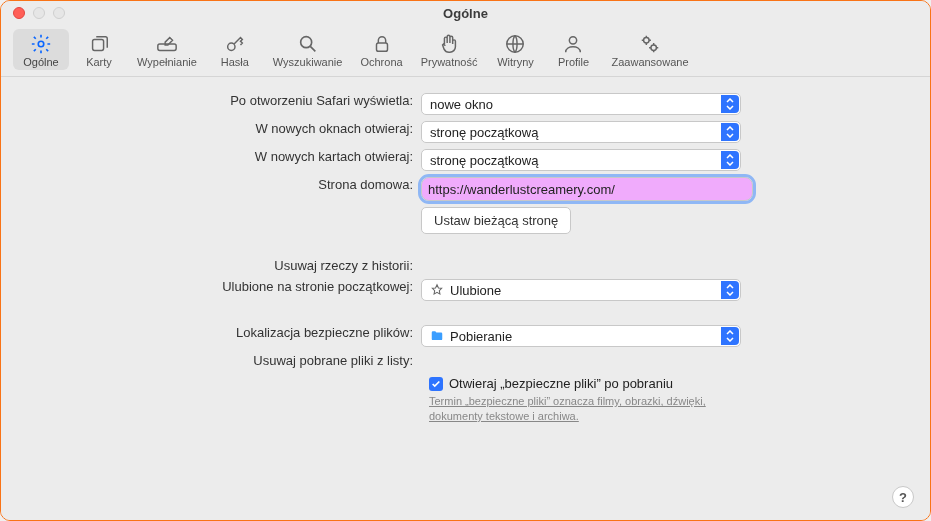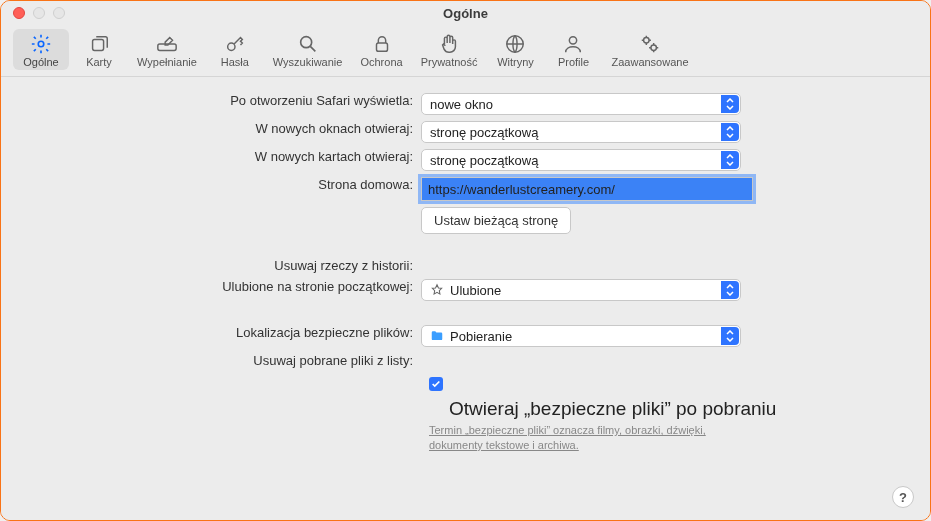--- a/index.html
+++ b/index.html
@@ -107,23 +107,23 @@
   right: 1px; top: 1px; bottom:1px;
   width: 18px;
   background: #2e74ff;
   border-radius: 0 4px 4px 0;
   display: flex; align-items:center; justify-content:center;
 }
 .select .chev svg { width:10px; height:12px; }
 .textinput {
   width: 357px;
   height: 24px;
-  background: #3b82f6;
+  background: #f0abfc;
   border: 1px solid #c8c8c8;
-  border-radius: 0;
+  border-radius: 8px;
   padding: 0 6px;
   font-size: 13px;
   color: #222;
   outline: 3px solid #8fb7f5;
   outline-offset: 0;
 }
 .button {
   height: 27px;
   padding: 0 12px;
   background: #fff;
@@ -133,21 +133,21 @@
   display:inline-flex; align-items:center;
 }
 .section-gap { height: 18px; }
 .checkbox-row { display:flex; align-items:flex-start; margin-left:388px; margin-top:8px; }
 .cb {
   width:14px; height:14px; border-radius:3px;
   background:#2e74ff; display:flex; align-items:center; justify-content:center;
   margin-right:6px; margin-top:1px;
 }
 .cb svg { width:10px; height:10px; }
-.cb-text { font-size:19px; color:#222;margin-top:22px; }
+.cb-text { font-size:13px; color:#222; }
 .cb-desc { font-size:11px; color:#888; margin-left:388px; margin-top:3px; max-width:320px; line-height:1.35;text-decoration:underline; }
 .help-btn {
   position:absolute; right:16px; bottom:12px;
   width:22px; height:22px; border-radius:50%;
   background:#fff; border:1px solid #c8c8c8;
   display:flex; align-items:center; justify-content:center;
   color:#555; font-weight:600;
 }
 .star-icon { margin-right:6px; display:inline-flex; }
 .folder-icon { margin-right:6px; display:inline-flex; }

